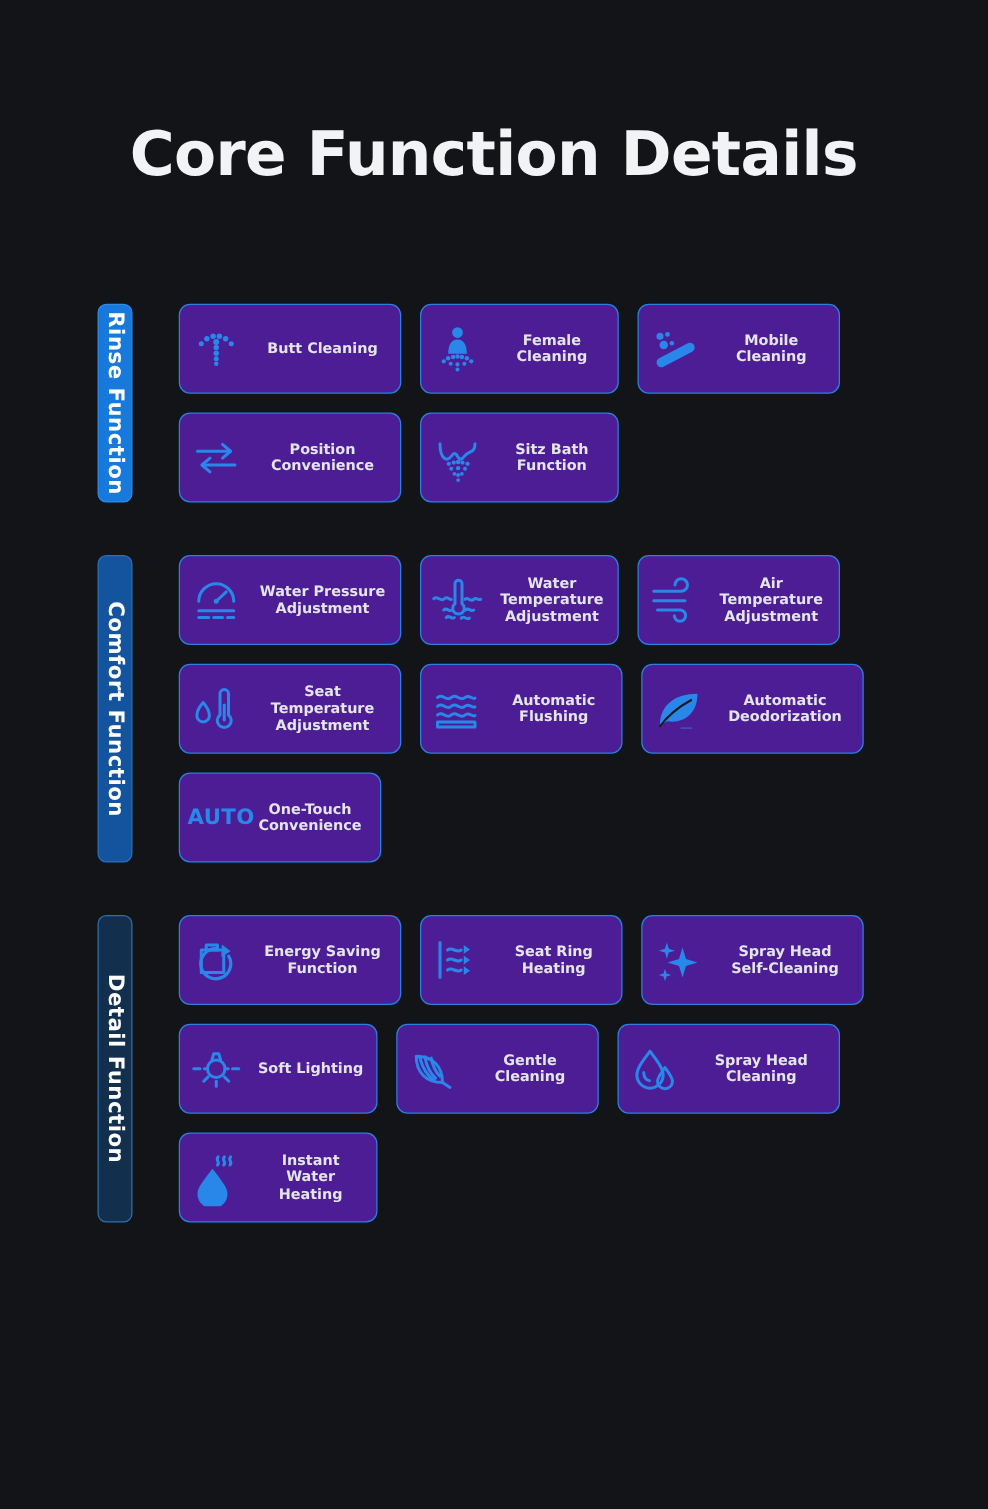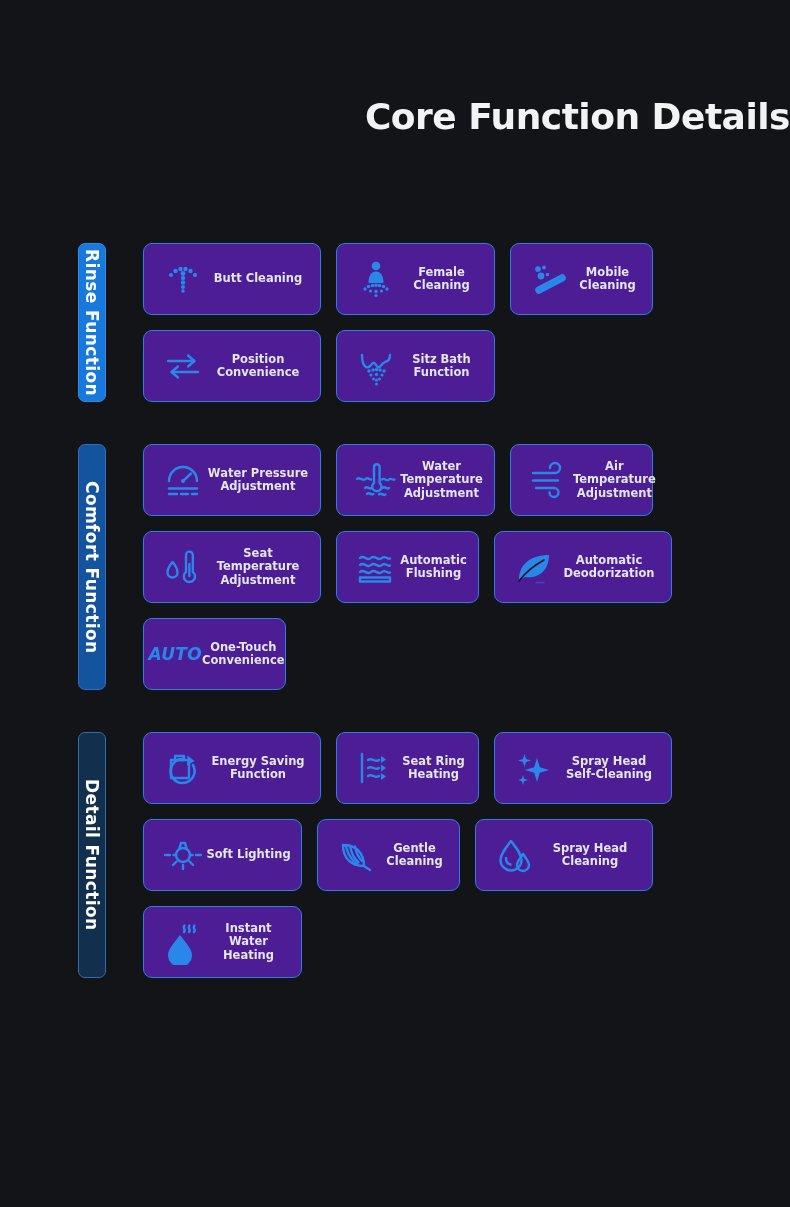--- a/index.html
+++ b/index.html
@@ -6,23 +6,23 @@
   body{
     width:790px;height:1207px;
     background:#121417;
     font-family:"DejaVu Sans", sans-serif;
     overflow:hidden;
     position:relative;
   }
   .page-title{
     position:absolute;
     top:99px;left:0;width:790px;
-    text-align:right;
+    text-align:center;
     color:#f2f3f4;
-    font-size:36px;
+    font-size:49px;
     font-weight:bold;
     letter-spacing:-0.5px;
     line-height:1;
   }
   .sections{
     position:absolute;
     top:243px;left:0;width:790px;
   }
   .section{
     position:relative;
@@ -66,30 +66,29 @@
     border:1.6px solid #2a7fe0;
     border-radius:9px;
     background:#4c1d95;
     box-sizing:border-box;
     display:flex;
     align-items:center;
     padding:0 6px;
   }
   .card.w-lg{width:178px;}
   .card.w-md{width:159px;}
-  .card.w-rt{width:143px;}
+  .card.w-rt{width:162px;}
   .card .ico{
     width:56px;
     min-width:56px;
     height:56px;
     display:flex;
     align-items:center;
-    justify-content:flex-end;
+    justify-content:flex-start;
     color:#2a87ea;
-    font-style:italic;
   }
   .card .ico svg{display:block;}
   .card .lbl{
     flex:1;
     color:#e3e5e7;
     font-size:11.5px;
     font-weight:bold;
     line-height:13.5px;
     text-align:center;
     padding-right:4px;

